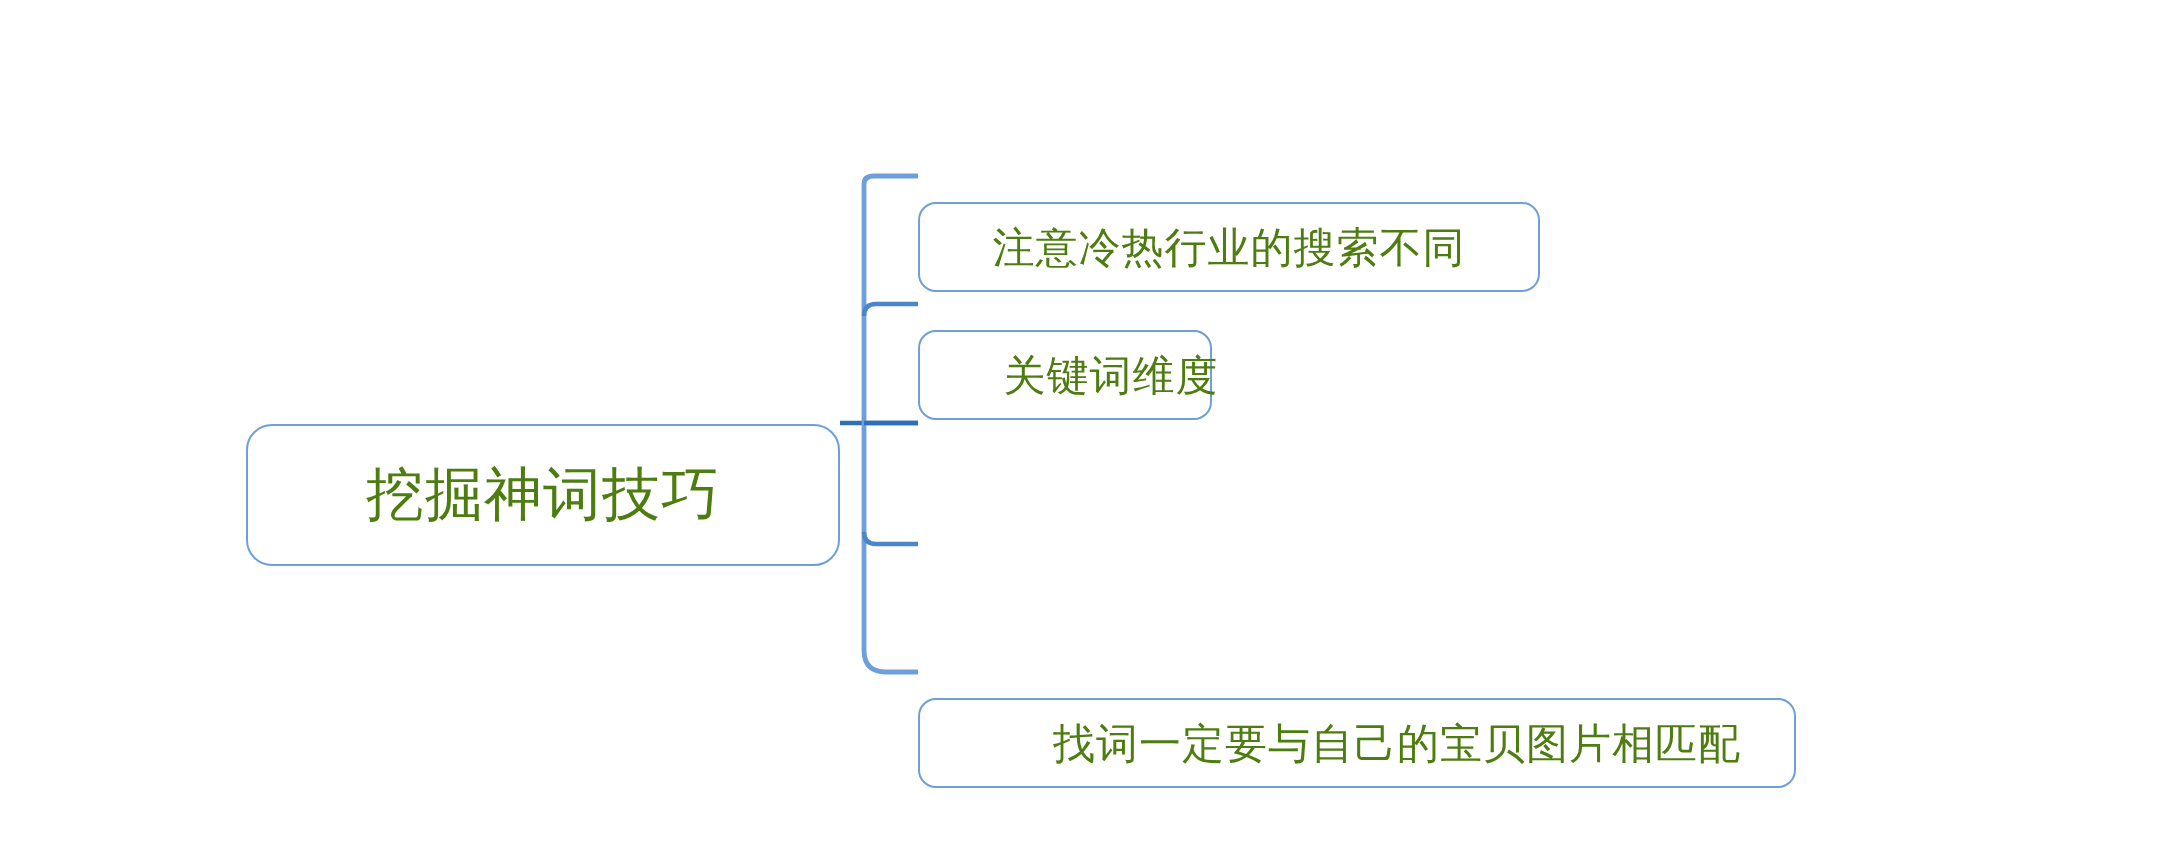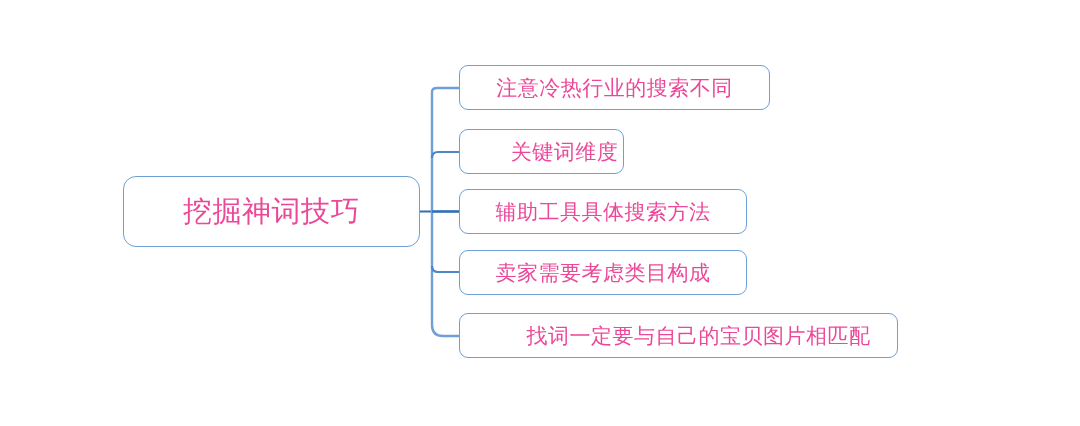--- a/index.html
+++ b/index.html
@@ -25,39 +25,40 @@
   }
   .node {
     position: absolute;
     box-sizing: border-box;
     border: 1.6px solid #6f9fd8;
     border-radius: 9px;
     background: #ffffff;
     display: flex;
     align-items: center;
     justify-content: center;
-    color: #ec4899;
+    color: #4d7c0f;
     white-space: nowrap;
     letter-spacing: 0.5px;
+    margin-top: 36px;
   }
   .node-root {
     left: 123px;
     top: 176px;
     width: 297px;
     height: 71px;
     border-radius: 13px;
     font-size: 29px;
     text-align: right;
   }
   .node-child {
     height: 45px;
     font-size: 21px;
   }
   #child-0 { left: 459px; top: 65px;  width: 311px; }
-  #child-1 { left: 459px; top: 129px; width: 165px; padding-left: 46px; }
+  #child-1 { left: 459px; top: 129px; width: 147px; padding-left: 46px; }
   #child-2 { left: 459px; top: 189px; width: 288px; }
   #child-3 { left: 459px; top: 250px; width: 288px; }
   #child-4 { left: 459px; top: 313px; width: 439px; padding-left: 40px; }
 </style>
 </head>
 <body>
 
 <div id="canvas">
 
   <svg id="connectors" viewBox="0 0 1080 426" xmlns="http://www.w3.org/2000/svg">
@@ -82,25 +83,19 @@
   </div>
 
   <div class="node node-child" id="child-0">
     <span>注意冷热行业的搜索不同</span>
   </div>
 
   <div class="node node-child" id="child-1">
     <span>关键词维度</span>
   </div>
 
-  <div class="node node-child" id="child-2">
-    <span>辅助工具具体搜索方法</span>
-  </div>
 
-  <div class="node node-child" id="child-3">
-    <span>卖家需要考虑类目构成</span>
-  </div>
 
   <div class="node node-child" id="child-4">
     <span>找词一定要与自己的宝贝图片相匹配</span>
   </div>
 
 </div>
 
 </body></html>

